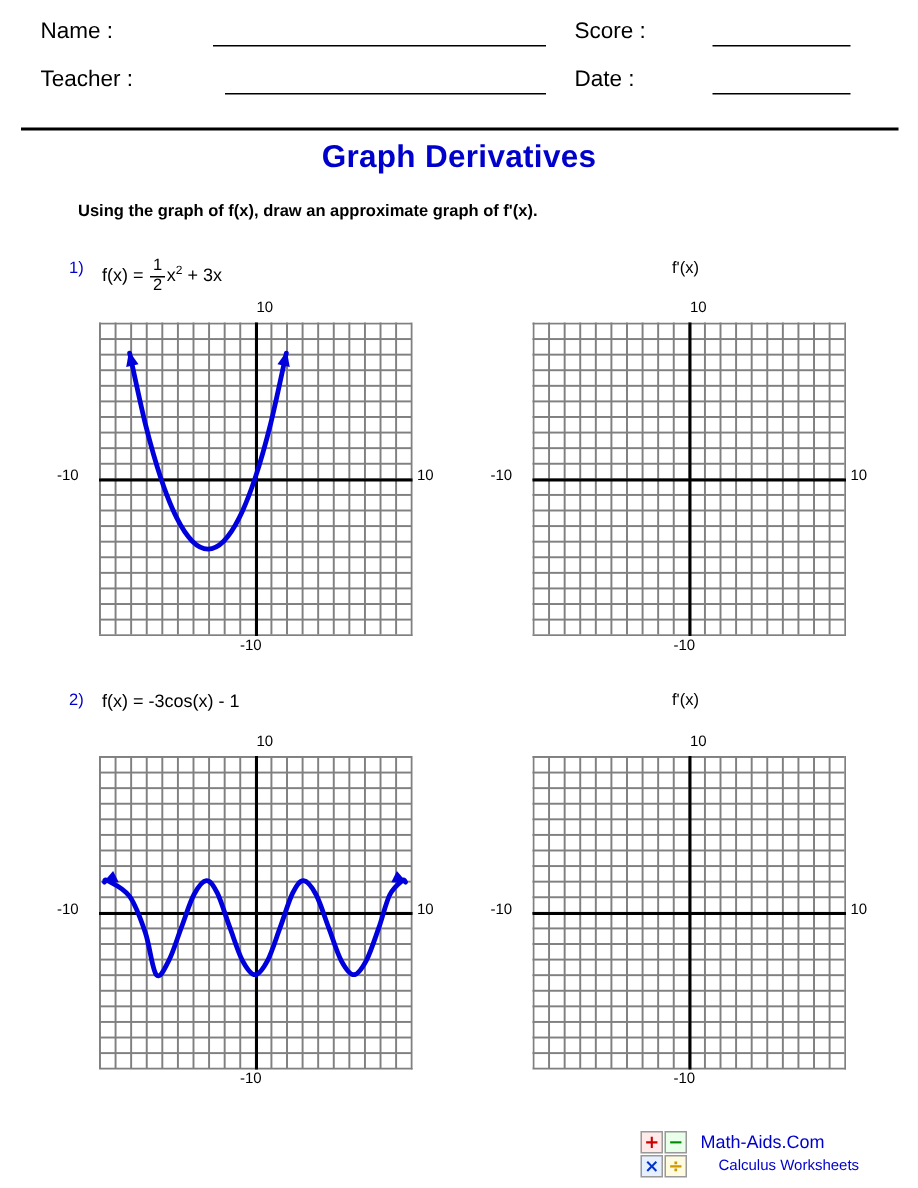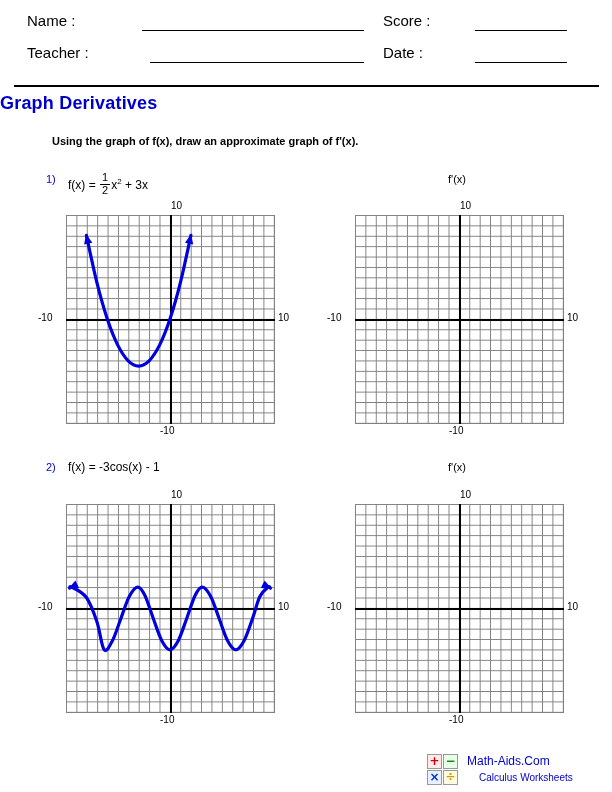--- a/index.html
+++ b/index.html
@@ -48,21 +48,22 @@
     left: 14px; top: 85px;
     width: 585px; height: 0;
     border-bottom: 2px solid #000;
   }
 
   
   .title {
     position: absolute;
     left: 0; top: 93px;
     width: 612px;
-    font-size: 18px;
+    text-align: center;
+    font-size: 21px;
     font-weight: bold;
     color: #0000cc;
     letter-spacing: 0.2px;
   }
   .instructions {
     position: absolute;
     left: 52px; top: 135px;
     font-size: 11px;
     font-weight: bold;
     color: #000;

